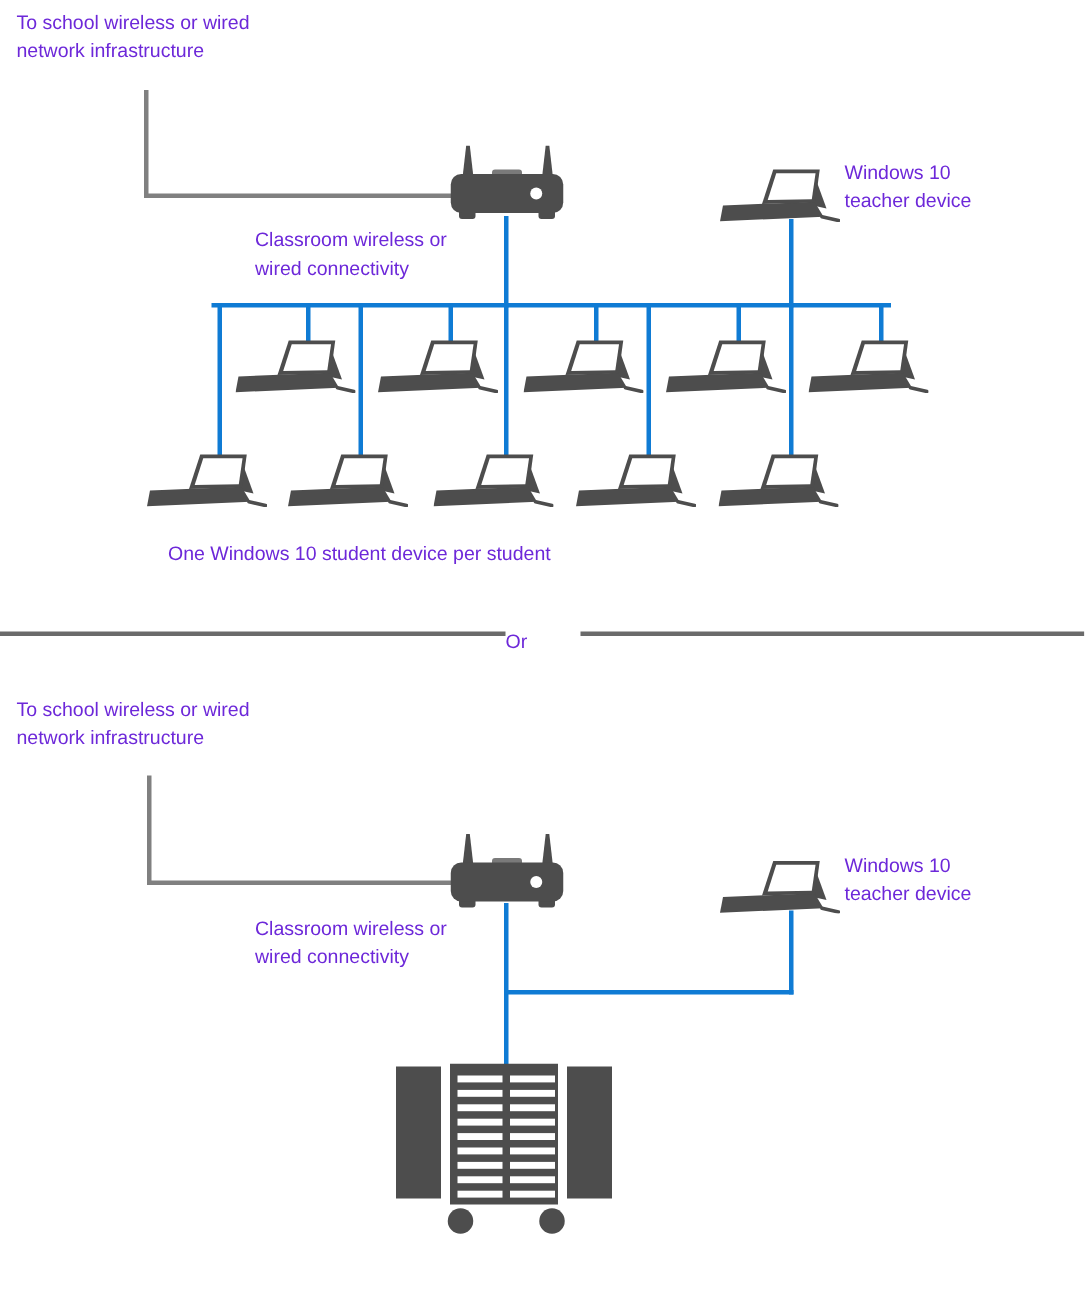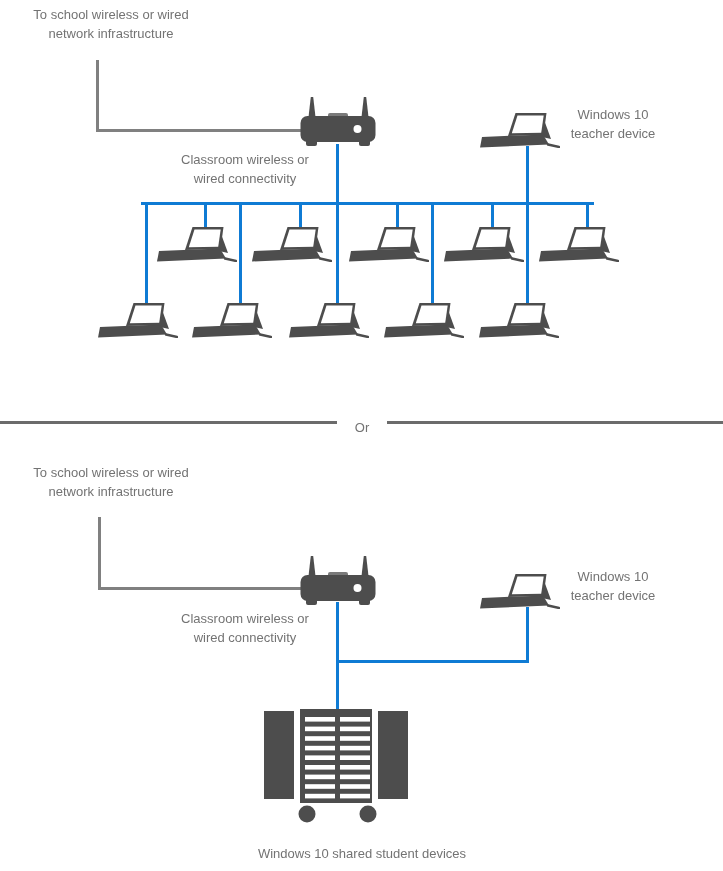--- a/index.html
+++ b/index.html
@@ -1,20 +1,20 @@
 <!DOCTYPE html>
 <html><head>
 <meta charset="utf-8">
 <style>
   html,body{margin:0;padding:0;background:#ffffff;}
   .canvas{
     position:relative;width:723px;height:871px;background:#ffffff;overflow:hidden;
     font-family:"Liberation Sans", sans-serif;color:#1a1a1a;
   }
-  .lbl{position:absolute;font-size:13px;line-height:19px;text-align:center;color:#737373;}
+  .lbl{position:absolute;font-size:13px;line-height:19px;text-align:left;color:#6d28d9;}
   .line{position:absolute;}
   .gray{background:#808080;}
   .blue{background:#0f7bd4;}
   .divider-line{background:#6b6b6b;}
   .icon{position:absolute;display:block;}
   .ink{fill:#4d4d4d;}
   .inkstroke{stroke:#4d4d4d;}
 </style>
 </head>
 <body>
@@ -134,20 +134,21 @@
   <svg class="icon" style="left:289px;top:302px" width="80" height="36" viewBox="0 0 80 36">
       <use href="#sym-device"></use>
     </svg>
   <svg class="icon" style="left:384px;top:302px" width="80" height="36" viewBox="0 0 80 36">
       <use href="#sym-device"></use>
     </svg>
   <svg class="icon" style="left:479px;top:302px" width="80" height="36" viewBox="0 0 80 36">
       <use href="#sym-device"></use>
     </svg>
 
+  <div class="lbl" style="left:112px;top:359px;width:500px;">One Windows 10 student device per student</div>
 
   <div class="line divider-line" style="left:0px;top:421px;width:337px;height:3px;"></div>
   <div class="lbl" style="left:337px;top:418px;width:50px;">Or</div>
   <div class="line divider-line" style="left:387px;top:421px;width:336px;height:3px;"></div>
 
   <div class="lbl" style="left:11px;top:463px;width:200px;">
     <div>To school wireless or wired</div>
     <div>network infrastructure</div>
   </div>
 
@@ -172,15 +173,14 @@
     <div>Windows 10</div>
     <div>teacher device</div>
   </div>
   <div class="line blue" style="left:526px;top:607px;width:3px;height:56px;"></div>
   <div class="line blue" style="left:336px;top:660px;width:193px;height:3px;"></div>
 
   <svg class="icon" style="left:264px;top:709px" width="146" height="114" viewBox="0 0 146 114">
       <use href="#sym-cart"></use>
     </svg>
 
-  <div class="lbl" style="left:112px;top:844px;width:500px;">Windows 10 shared student devices</div>
 
 </div>
 
 </body></html>

